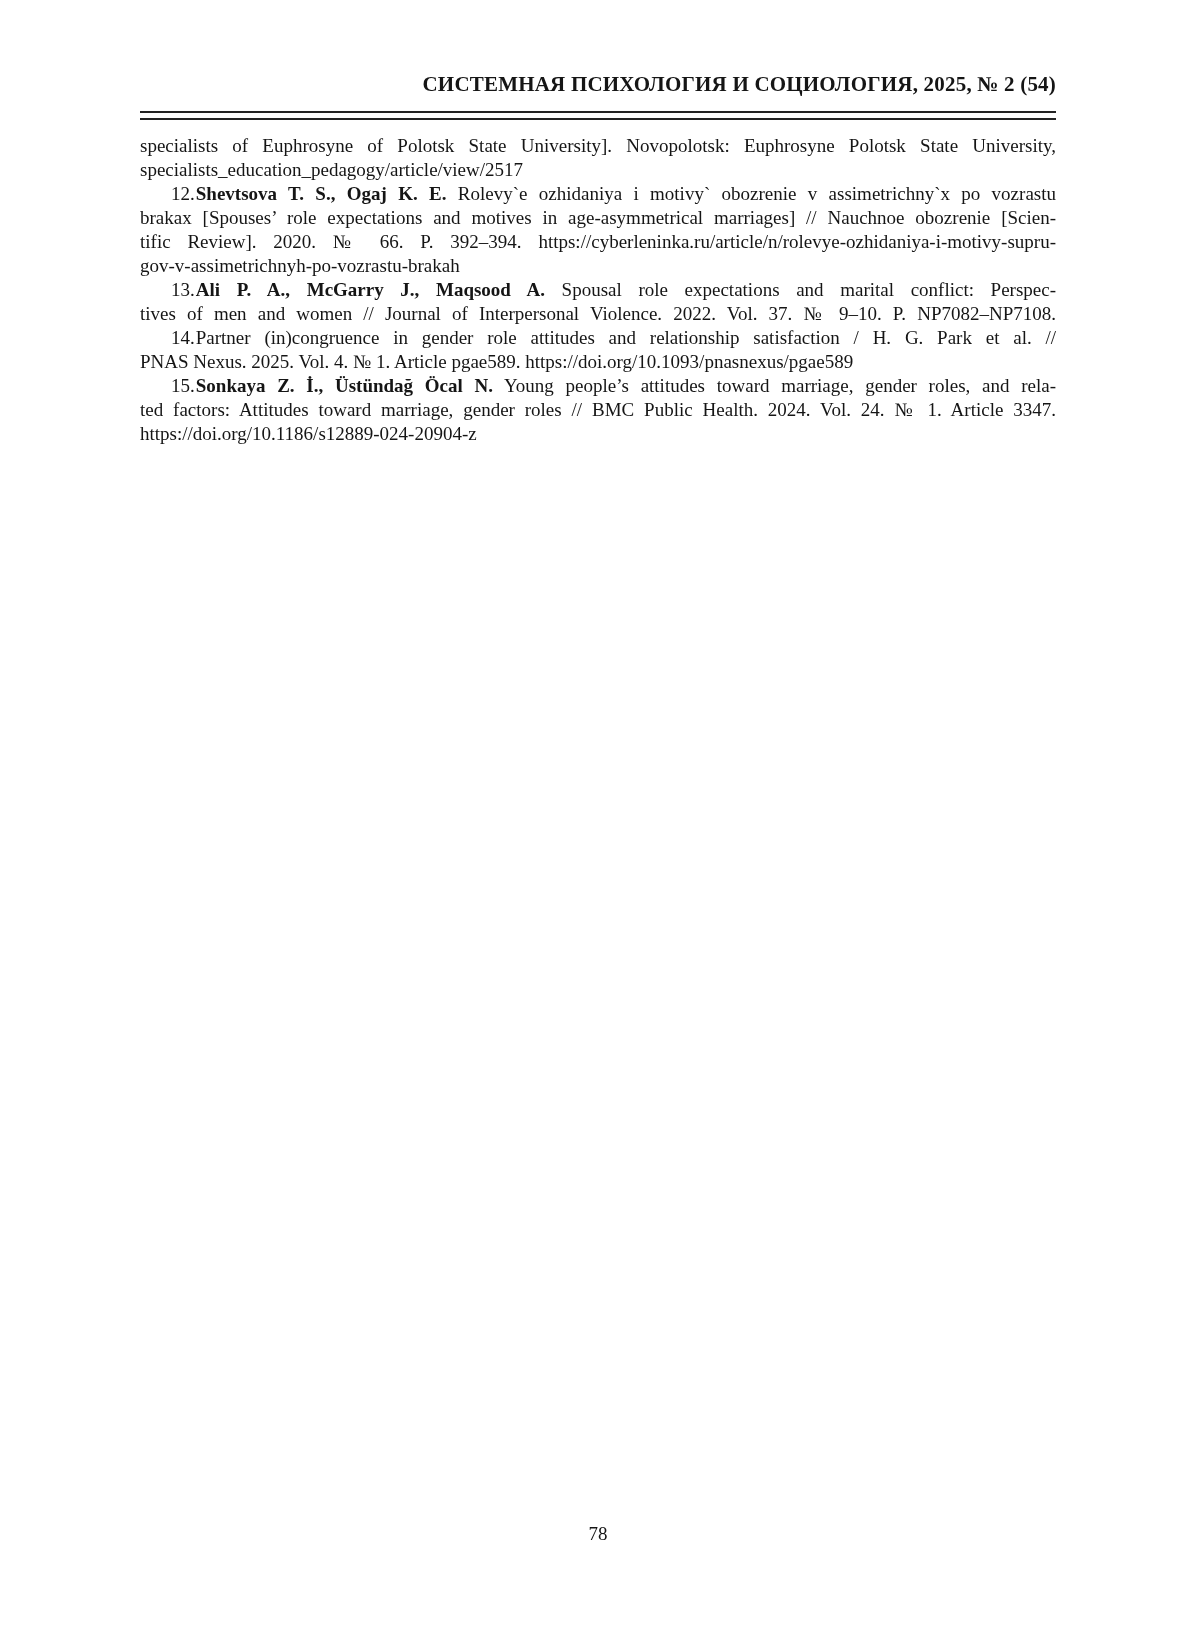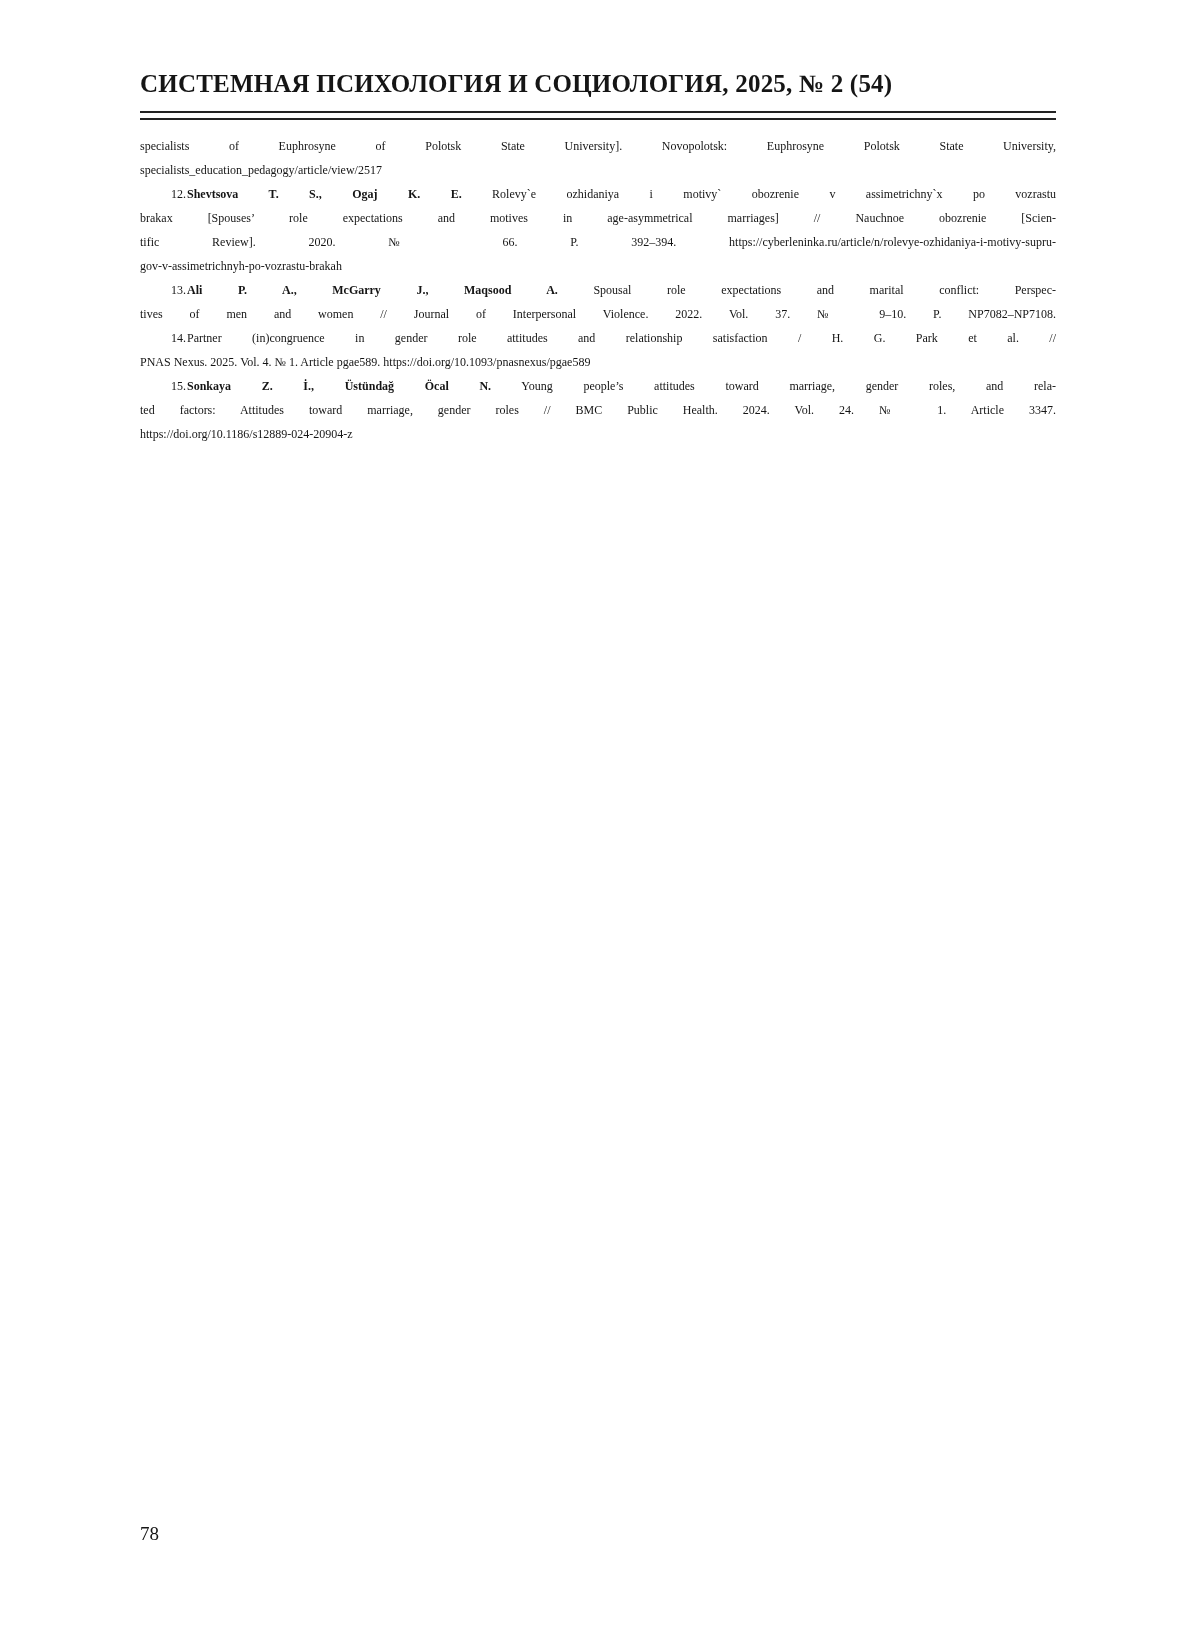--- a/index.html
+++ b/index.html
@@ -16,36 +16,36 @@
     color: #151515;
     overflow: hidden;
   }
   .content {
     position: absolute;
     left: 140px;
     top: 72px;
     width: 916px;
   }
   .journal-title {
-    text-align: left;
+    text-align: right;
     font-weight: bold;
-    font-size: 25px;
+    font-size: 21px;
     line-height: 24px;
     letter-spacing: 0.2px;
     white-space: nowrap;
   }
   .double-rule {
     margin-top: 15px;
     height: 5px;
     border-top: 2.6px solid #232323;
     border-bottom: 2.6px solid #232323;
   }
   .refs {
     margin-top: 14px;
-    font-size: 12px;
+    font-size: 19px;
     line-height: 24px;
   }
   .line {
     text-align: justify;
     text-align-last: justify;
   }
   .line.last {
     text-align-last: left;
   }
   .line.indent {
@@ -55,20 +55,21 @@
     font-weight: bold;
   }
   .num {
     margin-right: 1px;
   }
   .page-number {
     position: absolute;
     top: 1522px;
     left: 140px;
     width: 916px;
+    text-align: center;
     font-size: 19px;
     line-height: 24px;
   }
 </style>
 </head>
 <body>
 
 <div class="page">
   <div class="content">
     <div class="journal-title">СИСТЕМНАЯ ПСИХОЛОГИЯ И СОЦИОЛОГИЯ, 2025, № 2 (54)</div>

